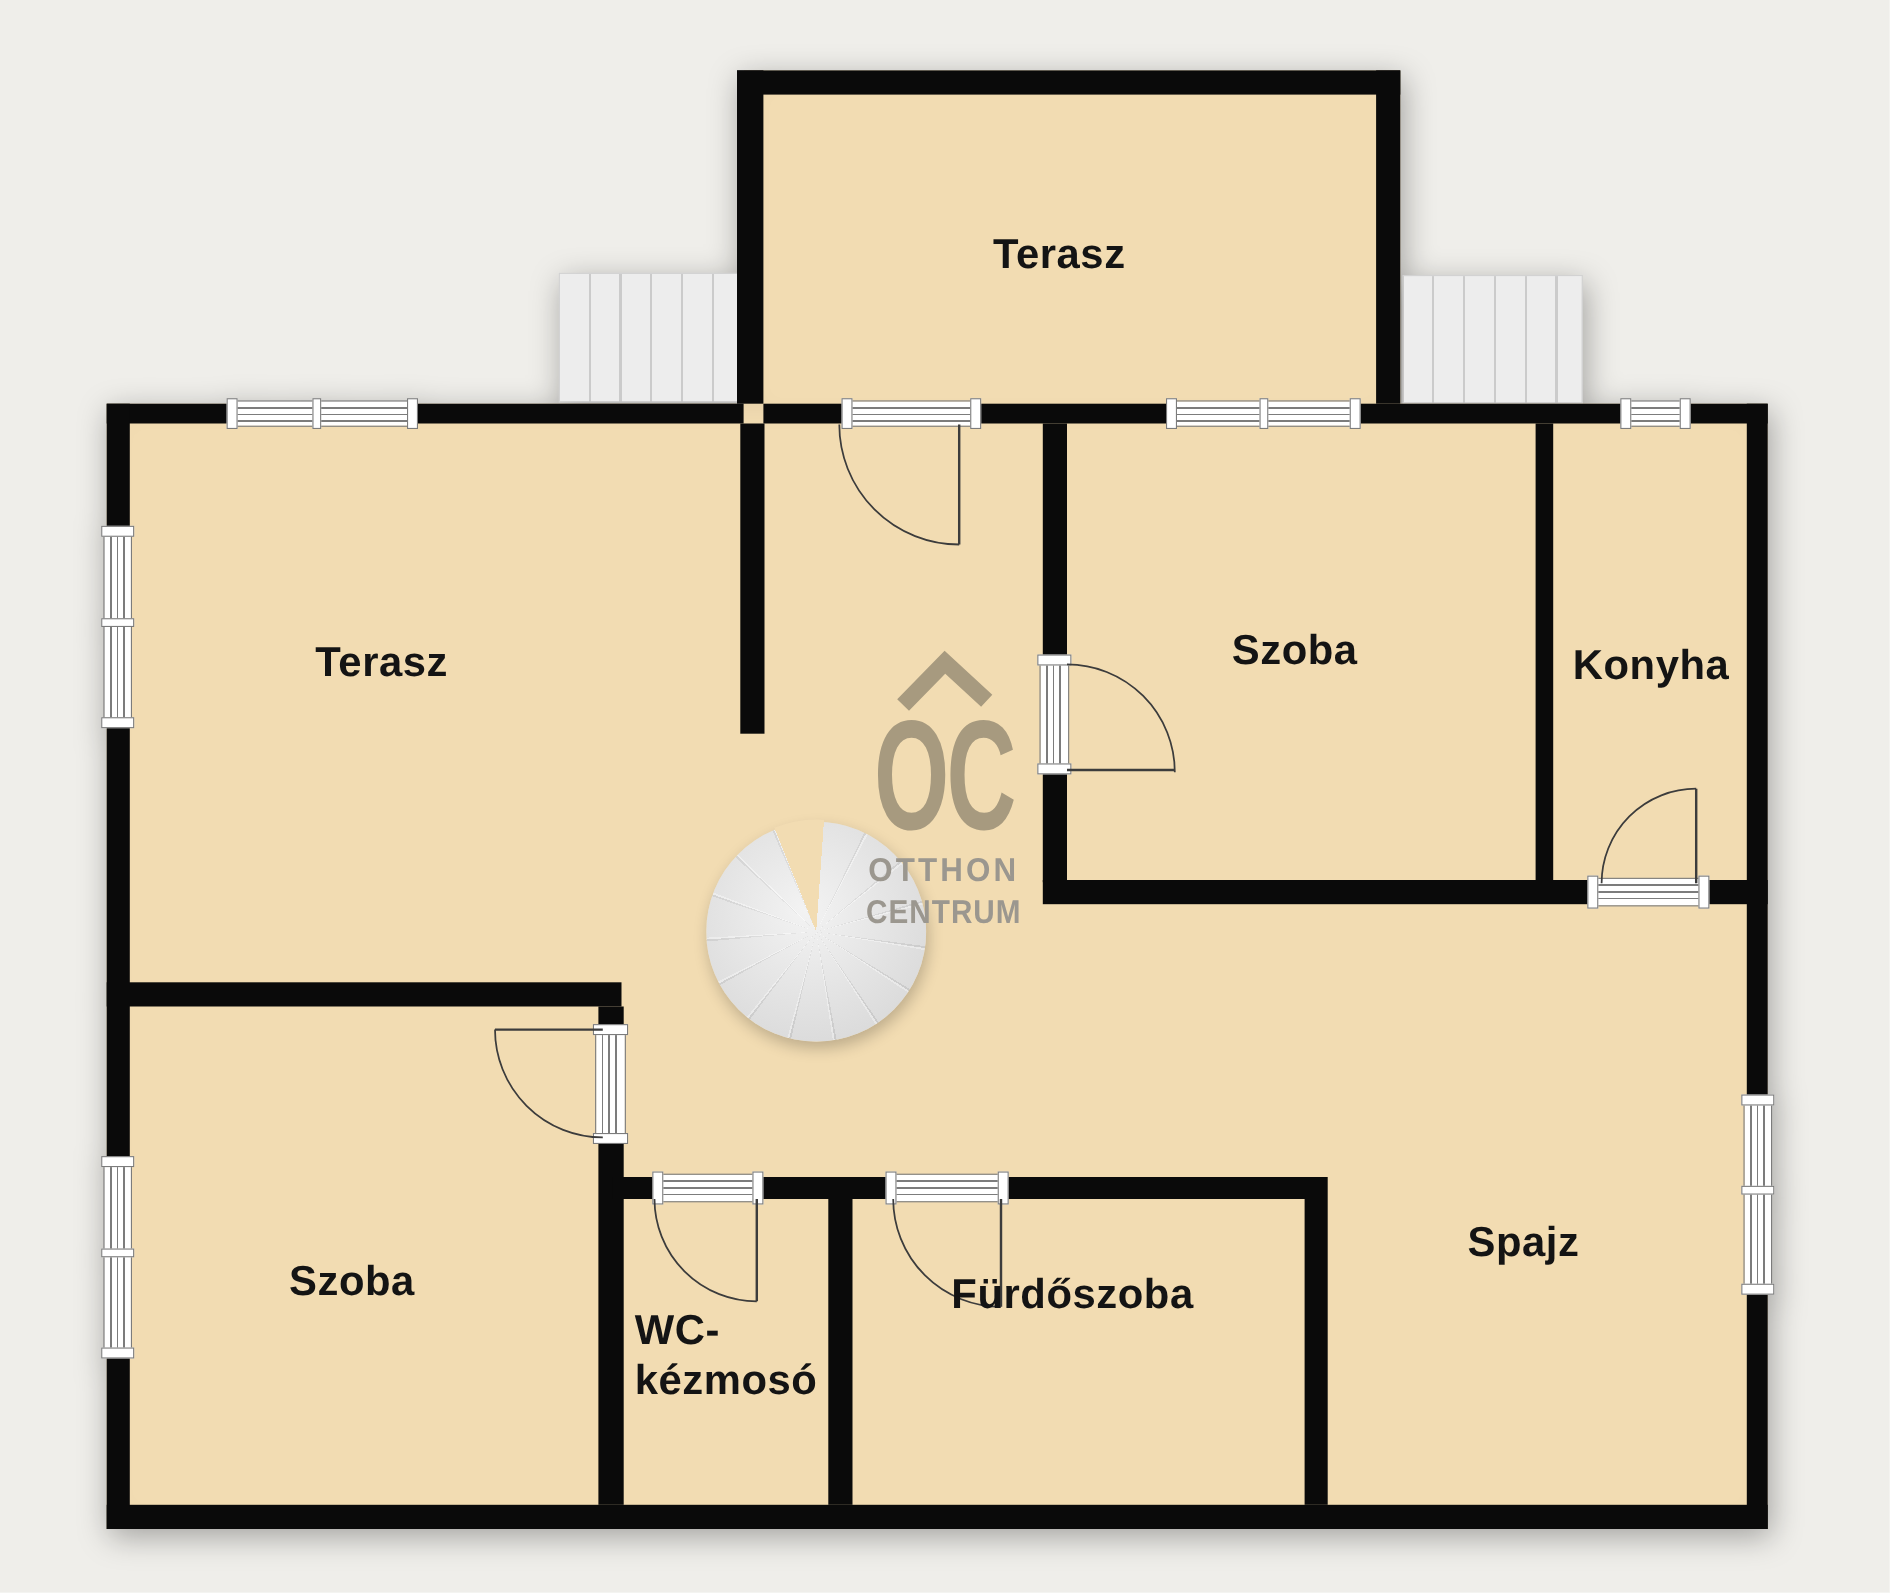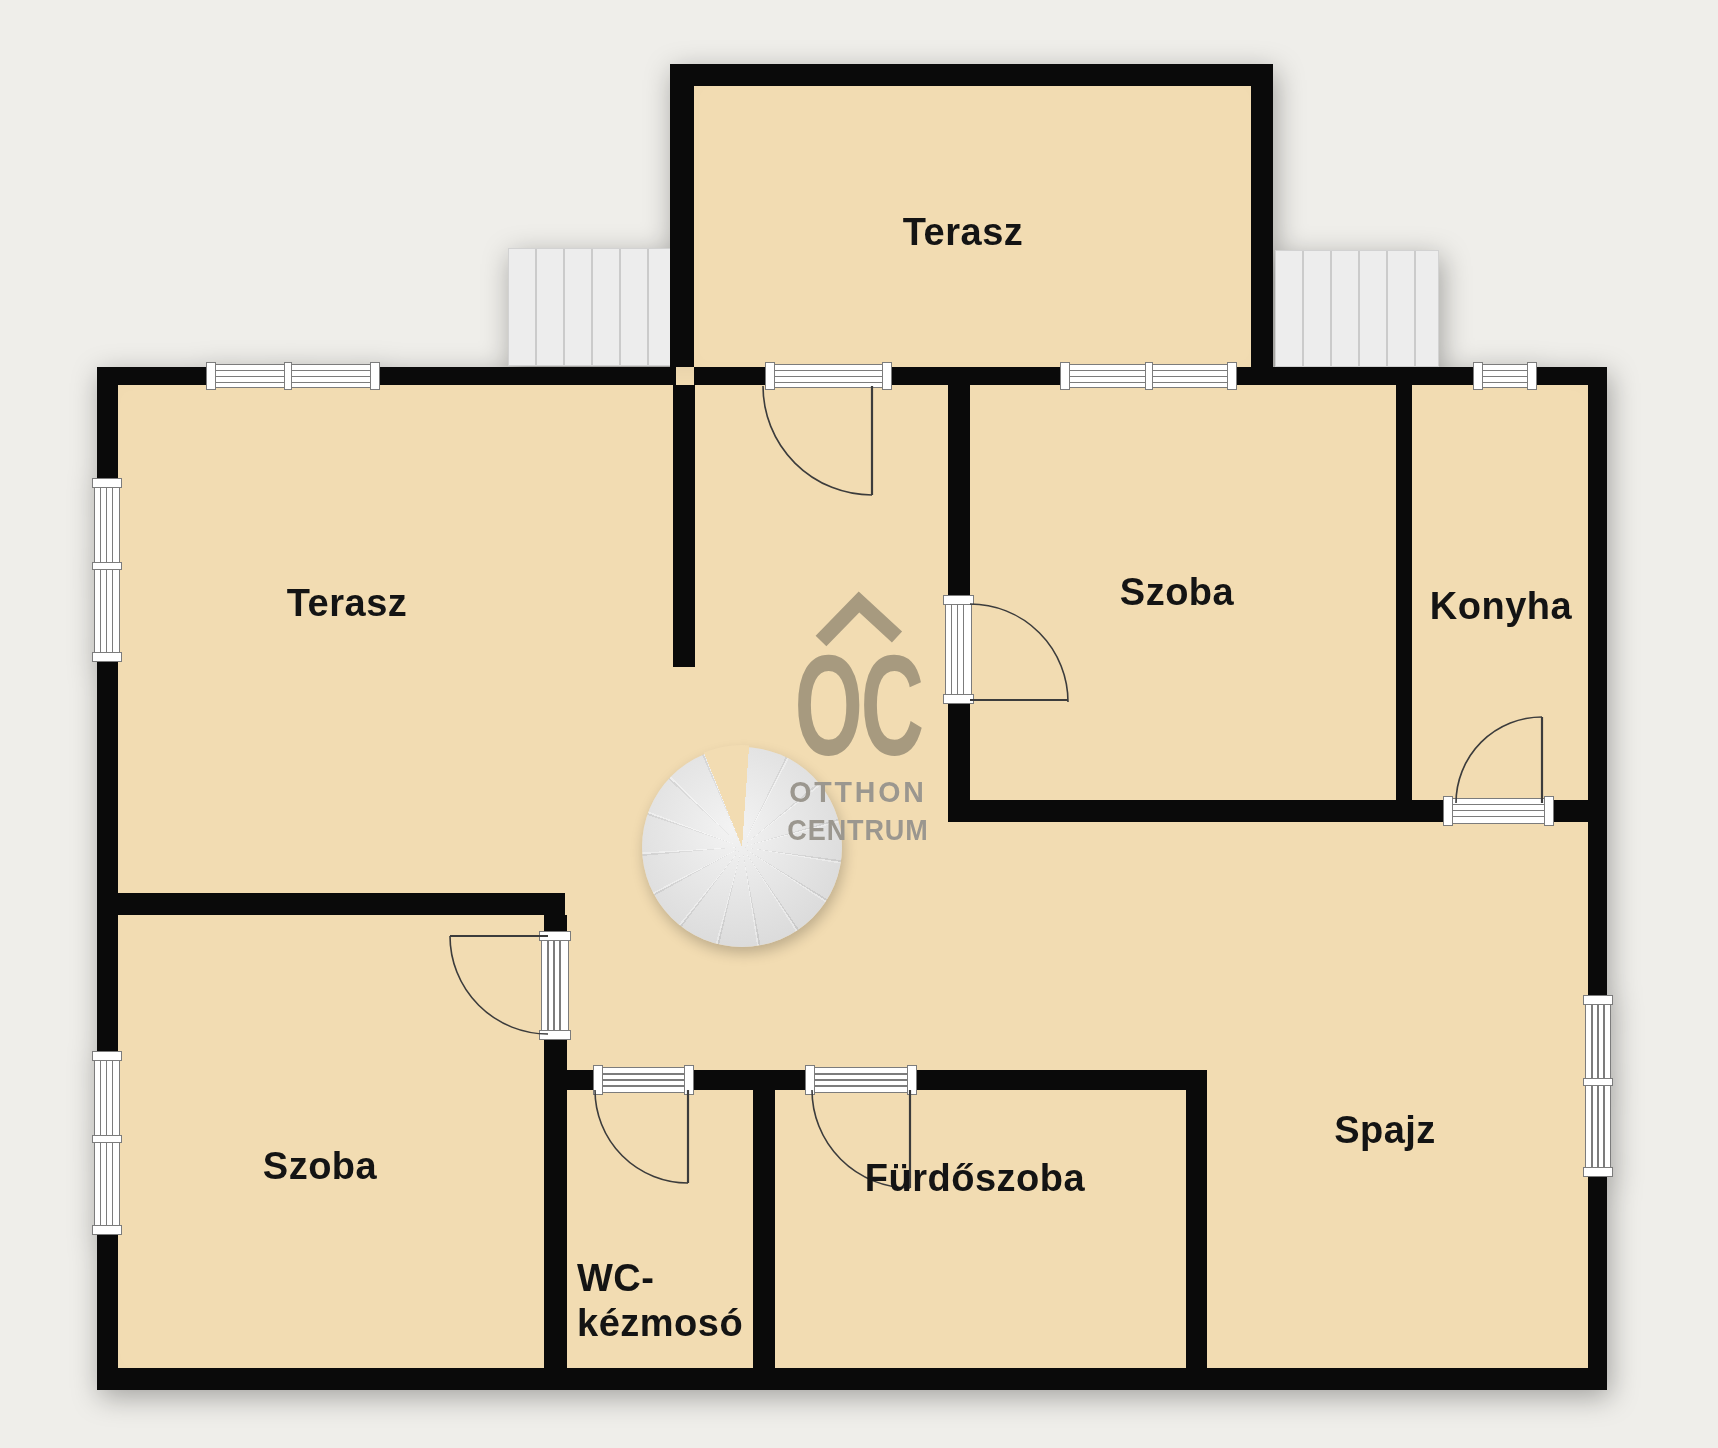--- a/index.html
+++ b/index.html
@@ -115,21 +115,21 @@
     <div id="stairs">
       <div class="notch"></div>
     </div>
   </div>
 
   <div class="room-label" style="left:963px;top:232px;">Terasz</div>
   <div class="room-label" style="left:347px;top:603px;">Terasz</div>
   <div class="room-label" style="left:1177px;top:592px;">Szoba</div>
   <div class="room-label" style="left:1501px;top:606px;">Konyha</div>
   <div class="room-label" style="left:320px;top:1166px;">Szoba</div>
-  <div class="room-label block" style="left:577px;top:1256px;">
+  <div class="room-label block" style="left:577px;top:1188px;">
     <div>WC-</div>
     <div>kézmosó</div>
   </div>
   <div class="room-label" style="left:975px;top:1178px;">Fürdőszoba</div>
   <div class="room-label" style="left:1385px;top:1130px;">Spajz</div>
 
   <svg id="wm-roof" width="1718" height="1448" viewBox="0 0 1718 1448">
     <polyline points="821,641 859,602 897,637" fill="none" stroke="#a79a7f" stroke-width="15"></polyline>
   </svg>
   <div class="wm" id="wm-oc">OC</div>

